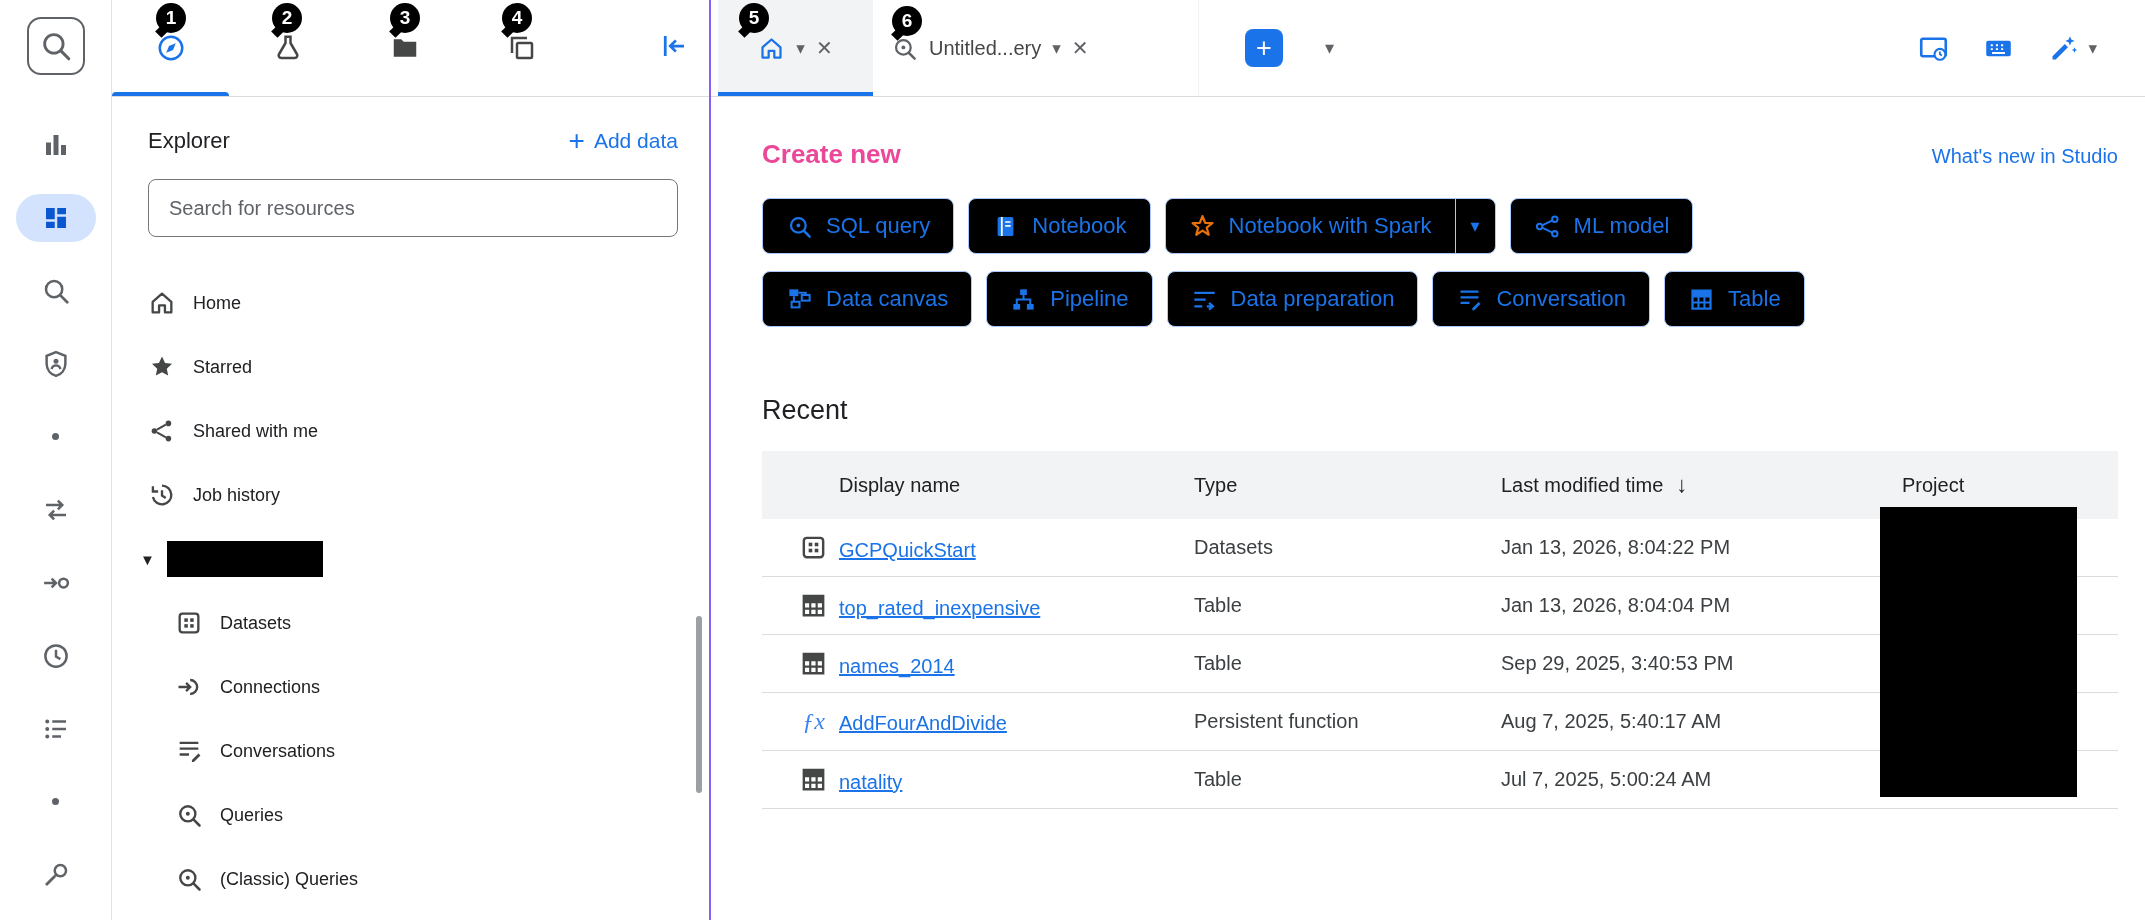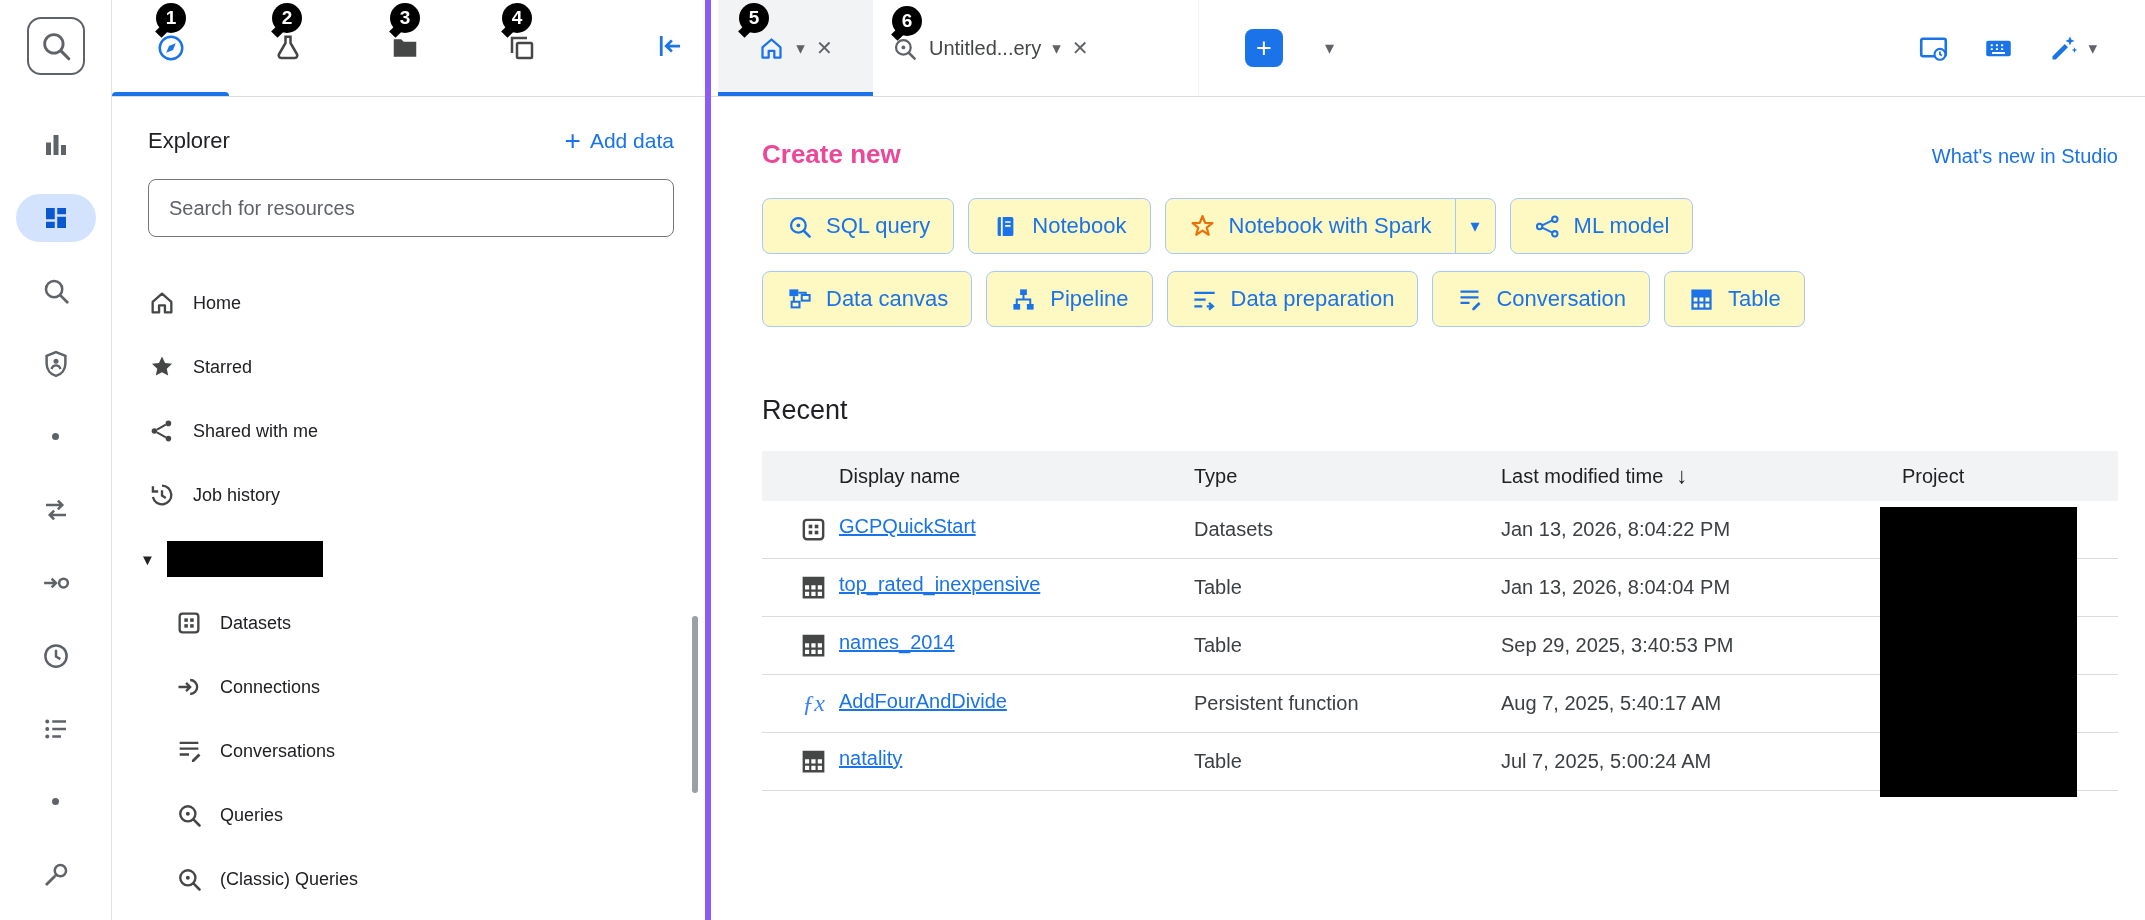--- a/index.html
+++ b/index.html
@@ -29,21 +29,21 @@
   .rail-nav { margin-top: 33px; display: flex; flex-direction: column; align-items: center; }
   .rail-item { height: 73px; width: 112px; display: flex; align-items: center; justify-content: center; color: #5f6368; }
   .rail-item svg { width: 30px; height: 30px; }
   .rail-item .pill { width: 80px; height: 48px; border-radius: 24px; display: flex; align-items: center; justify-content: center; }
   .rail-item.active .pill { background: #d3e3fd; color: #0b57d0; }
   .rail-dot { width: 7px; height: 7px; border-radius: 50%; background: #5f6368; }
 
   
   .explorer {
     flex: 0 0 599px; width: 599px;
-    border-right: 6px solid #8b5cf6;
+    border-right: 2px solid #8b5cf6;
     display: flex; flex-direction: column;
     position: relative;
   }
   .explorer-tabs { height: 97px; border-bottom: 1px solid #dadce0; display: flex; align-items: stretch; }
   .etab { width: 117px; display: flex; align-items: center; justify-content: center; position: relative; color: #444746; cursor: pointer; }
   .etab svg { width: 30px; height: 30px; }
   .etab.active { color: #1a73e8; }
   .etab.active::after { content: ""; position: absolute; left: 0; right: 0; bottom: 0; height: 4px; background: #1a73e8; border-radius: 4px 4px 0 0; }
   .collapse-btn { margin-left: auto; margin-right: 20px; align-self: center; color: #1a73e8; }
   .collapse-btn svg { width: 30px; height: 30px; }
@@ -101,50 +101,50 @@
   .content { padding: 0 27px 0 51px; flex: 1; }
   .create-head { display: flex; align-items: baseline; justify-content: space-between; margin-top: 42px; }
   .create-title { font-size: 26px; font-weight: 700; color: #ec4899; }
   .whats-new { font-size: 20px; font-weight: 500; color: #1a73e8; text-decoration: none; cursor: pointer; }
 
   .btn-rows { margin-top: 28px; display: flex; flex-direction: column; gap: 17px; }
   .btn-row { display: flex; gap: 14px; }
   .cbtn {
     height: 56px; display: inline-flex; align-items: center; gap: 13px;
     padding: 0 23px; border: 1px solid #a8c7fa; border-radius: 8px;
-    background: #fef9c3; color: #1a73e8; font-size: 22px; font-weight: 500;
+    background: #000000; color: #1a73e8; font-size: 22px; font-weight: 500;
     cursor: pointer; white-space: nowrap;
   }
   .cbtn svg { width: 27px; height: 27px; }
   .cbtn .spark { color: #e8710a; }
   .cbtn.split { padding-right: 0; }
   .split-caret {
     border-left: 1px solid #a8c7fa; height: 100%;
     display: flex; align-items: center; padding: 0 15px; margin-left: 10px;
   }
   .split-caret .caret { color: #1a73e8; font-size: 18px; }
 
   .recent-title { margin-top: 68px; font-size: 27px; font-weight: 400; color: #202124; }
 
   .rtable { margin-top: 25px; width: 1356px; position: relative; }
   .rhead {
     display: grid; grid-template-columns: 432px 307px 401px 1fr;
-    background: #f1f3f4; height: 50px; align-items: center;
+    background: #f1f3f4; height: 68px; align-items: center;
     font-size: 20px; font-weight: 500; color: #202124;
   }
   .rhead .hc { display: flex; align-items: center; }
   .rhead .hc.first { padding-left: 77px; }
   .sort { margin-left: 13px; font-size: 22px; font-weight: 700; color: #202124; cursor: pointer; }
   .rrow {
     display: grid; grid-template-columns: 432px 307px 401px 1fr;
     height: 58px; align-items: center;
     border-bottom: 1px solid #dadce0;
     font-size: 20px; color: #3c4043;
   }
-  .namecell { display: flex; align-items: flex-start; gap: 11px; padding-left: 37px; }
+  .namecell { display: flex; align-items: flex-end; gap: 11px; padding-left: 37px; }
   .rowicon { width: 29px; height: 29px; color: #444746; flex: 0 0 29px; }
   .fxglyph { font-family: Liberation Serif, serif; font-style: italic; font-size: 24px; color: #3b82f6; width: 29px; text-align: center; flex: 0 0 29px; }
   a.rlink { color: #1a73e8; text-decoration: underline; cursor: pointer; }
   .table-redaction { position: absolute; left: 1118px; top: 56px; width: 197px; height: 290px; background: #000; }
 
   
   .badge {
     position: absolute; width: 30px; height: 30px; border-radius: 50%;
     background: #000; color: #fff; font-size: 19px; font-weight: 700;
     display: flex; align-items: center; justify-content: center; z-index: 50;

